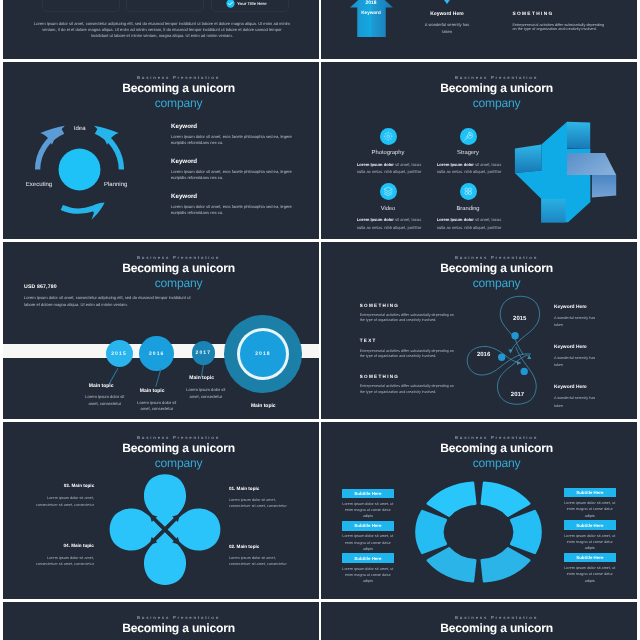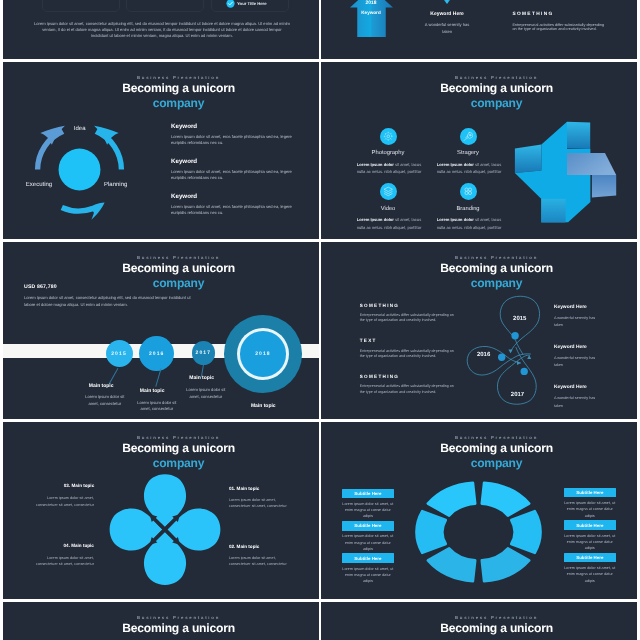--- a/index.html
+++ b/index.html
@@ -10,21 +10,21 @@
   .c0{left:3px;width:316px;}
   .c1{left:321px;width:316px;}
   .r0{top:-118px;height:177px;}
   .r1{top:62px;height:177px;}
   .r2{top:242px;height:177px;}
   .r3{top:422px;height:177px;}
   .r4{top:602px;height:177px;}
   .hdr{position:absolute;left:0;right:0;top:13px;text-align:center;padding-left:35px;}
   .eyebrow{font-size:4.3px;letter-spacing:1.75px;color:#8d98a8;font-weight:700;line-height:6px;}
   .title{font-size:12.1px;font-weight:700;color:#ffffff;line-height:15px;letter-spacing:-0.2px;}
-  .subtitle{font-size:12.1px;font-weight:700;color:#35a9d6;line-height:14px;letter-spacing:-0.2px;}
+  .subtitle{font-size:12.1px;font-weight:400;color:#35a9d6;line-height:14px;letter-spacing:-0.2px;}
   .kw{font-size:6.2px;font-weight:700;color:#ffffff;}
   .body{font-size:4.1px;color:#b9c0cb;line-height:6.6px;}
   
   .chk-cards{position:absolute;left:38.6px;top:91.6px;width:247px;display:flex;justify-content:space-between;}
   .chk-card{width:76px;height:36px;border:0.7px solid #2b3442;border-radius:5px;position:relative;}
   .chk-ico{position:absolute;left:14px;top:24px;line-height:0;}
   .chk-lbl{position:absolute;left:25.5px;top:26.8px;font-size:4.2px;font-weight:700;color:#e6eaf0;}
   .chk-para{position:absolute;left:31px;top:138.5px;width:256px;text-align:center;line-height:6.4px;}
   
   .arw-wrap{position:absolute;left:28.5px;top:106.3px;width:43px;height:49.2px;}

